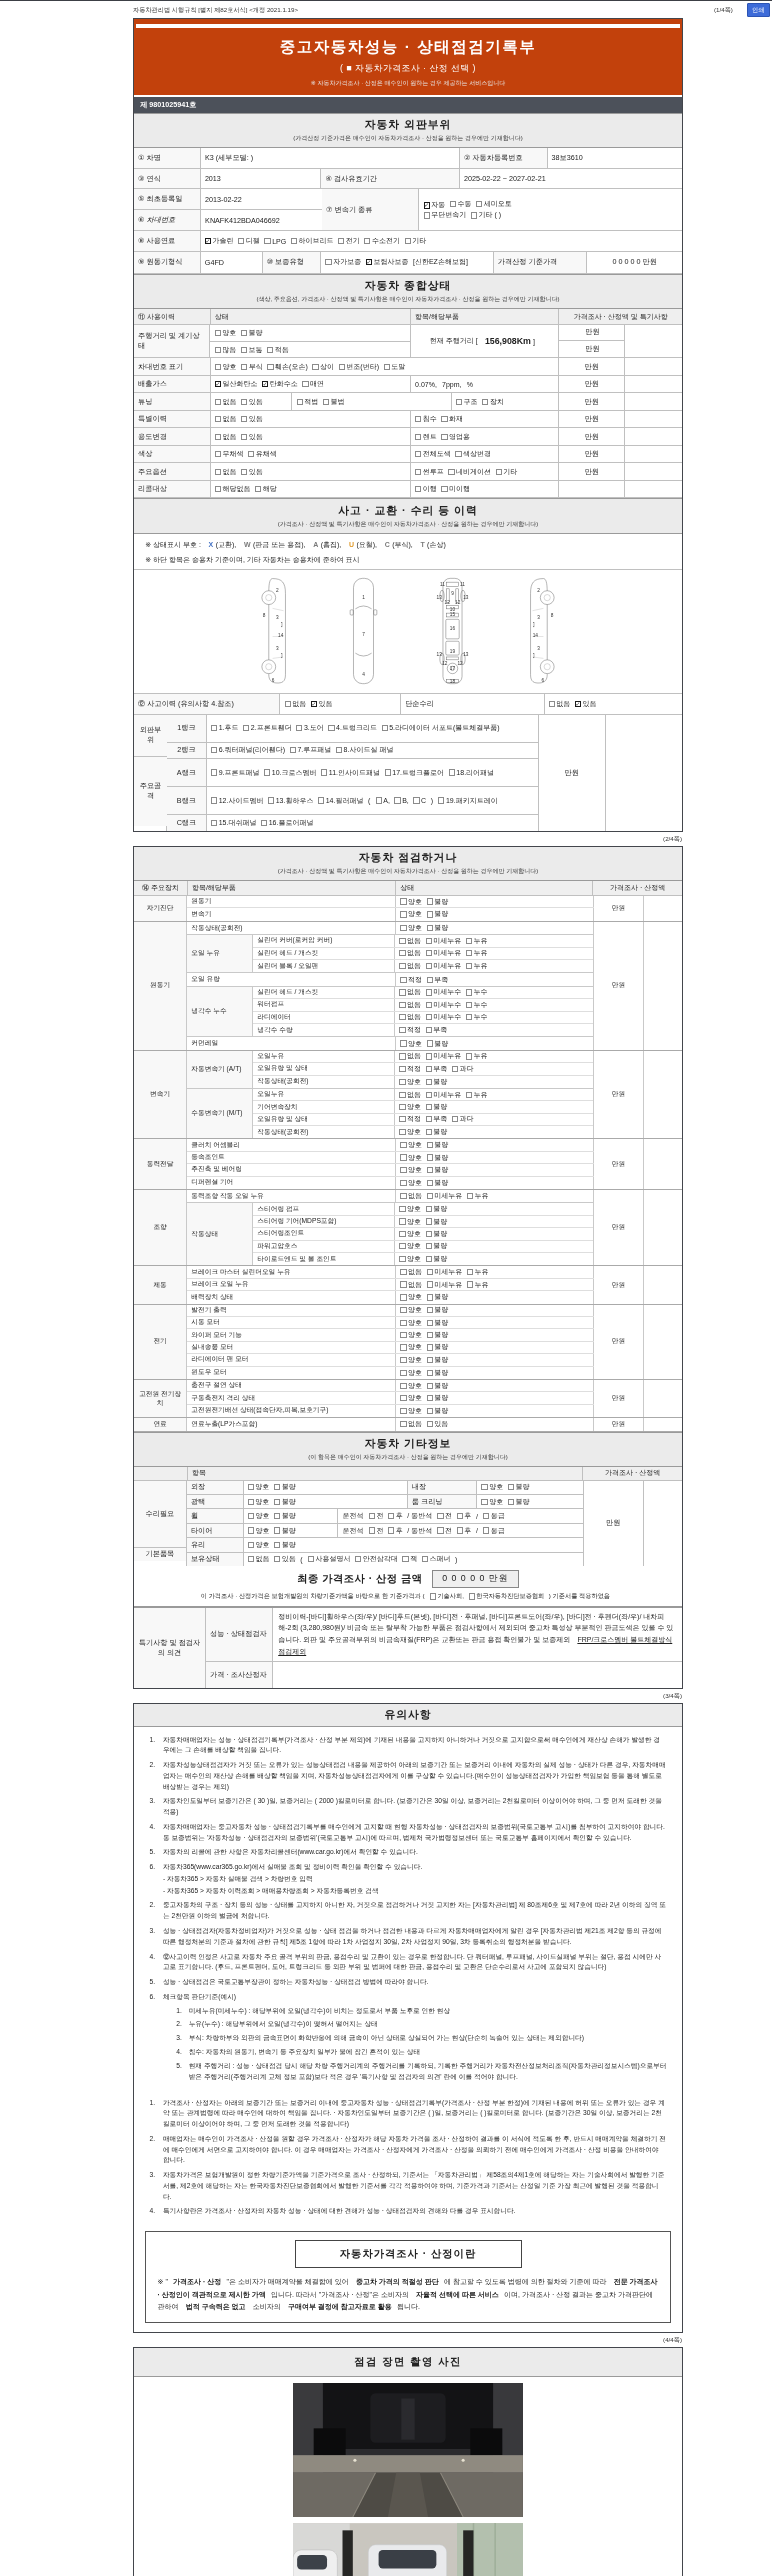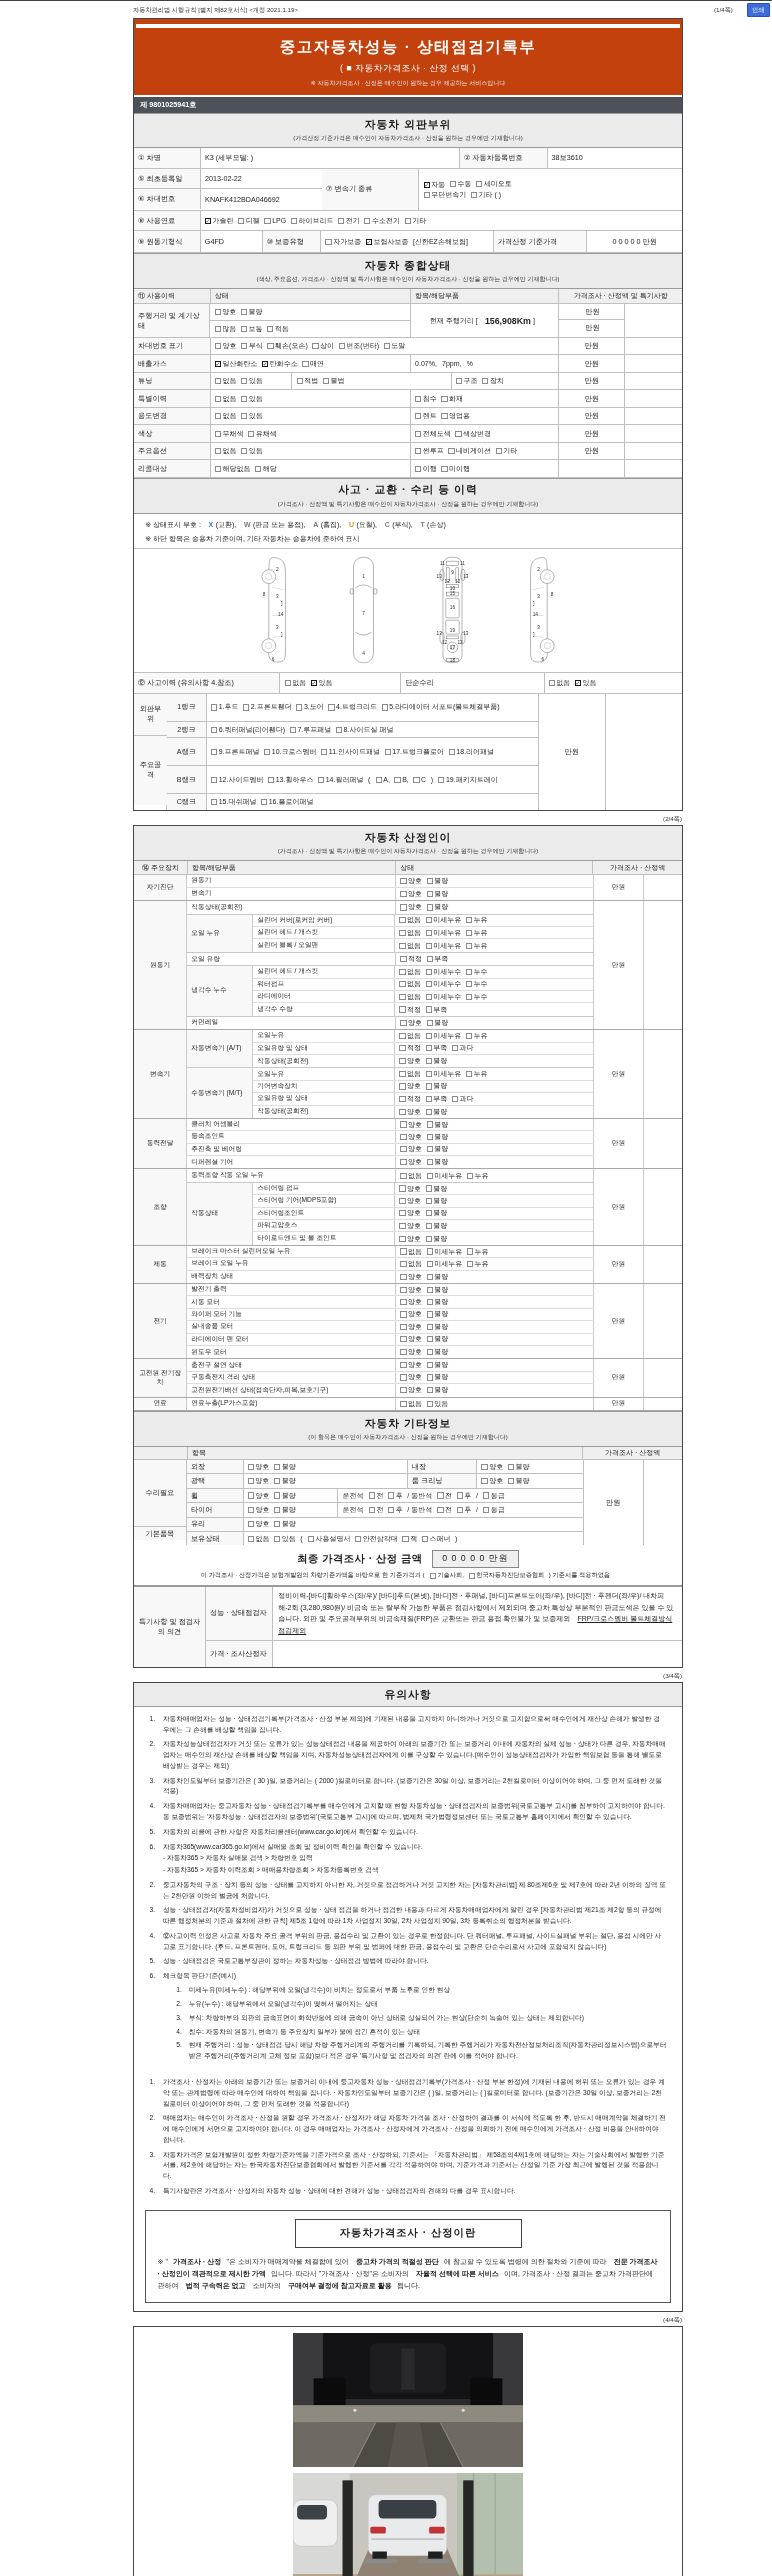--- a/index.html
+++ b/index.html
@@ -107,28 +107,34 @@
       <div class="bt">자동차 외판부위</div>
       <div class="bs">(가격산정 기준가격은 매수인이 자동차가격조사 · 산정을 원하는 경우에만 기재합니다)</div>
     </div>
     <div id="basic-rows">
         <div class="row" style="min-height: 20.6px;">
           <div class="cell lab" style="width: 67px;">① 차명</div>
           <div class="cell " style="width: 260px;">K3 (세부모델: )</div>
           <div class="cell lab" style="width: 88px;">② 자동차등록번호</div>
           <div class="cell " style="width: 135px;">38보3610</div>
         </div>
+        <div class="row" style="min-height: 20.6px;">
+          <div class="cell lab" style="width: 67px;">③ 연식</div>
+          <div class="cell " style="width: 121px;">2013</div>
+          <div class="cell lab" style="width: 139px;">④ 검사유효기간</div>
+          <div class="cell " style="width: 223px;">2025-02-22 ~ 2027-02-21</div>
+        </div>
         <div class="row" style="min-height: 41px;">
           <div class="vcol" style="width: 188px;">
             <div class="row" style="border-bottom: 0.5px solid rgb(192, 192, 192); min-height: 20.6px;">
               <div class="cell lab" style="width: 67px;">⑤ 최초등록일</div>
               <div class="cell " style="width: 121px;">2013-02-22</div>
             </div>
             <div class="row" style="border: none; min-height: 20px;">
-              <div class="cell lab" style="width: 67px;">⑥ 차대번호</div>
+              <div class="cell lab" style="width: 67px; font-style: italic;">⑥ 차대번호</div>
               <div class="cell " style="width: 121px;">KNAFK412BDA046692</div>
             </div>
           </div>
           <div class="cell lab" style="width: 98px; min-height: 41px;">⑦ 변속기 종류</div>
           <div class="cell" style="width: 264px;">
             <div>
               <div><span class="cb">
                   <span class="cbx on">✓</span>
                   <span class="cbl">자동</span>
                 </span><span class="cb">
@@ -720,21 +726,21 @@
           </div>
           <div class="cell c" style="width: 67px; min-height: 111px;">만원</div>
           <div class="cell " style="width: 77px; border-right: none;"></div>
         </div>
       </div>
   </div>
   <div class="pg-mark">(2/4쪽)</div>
 
   <div class="box">
     <div class="band">
-      <div class="bt">자동차 산정인이</div>
+      <div class="bt">자동차 점검하거나</div>
       <div class="bs">(가격조사 · 산정액 및 특기사항은 매수인이 자동차가격조사 · 산정을 원하는 경우에만 기재합니다)</div>
     </div>
     <div id="detail-table">
         <div class="row" style="min-height: 14.4px;">
           <div class="cell colhead c" style="width: 54px;">⑭ 주요장치</div>
           <div class="cell colhead" style="width: 209px;">항목/해당부품</div>
           <div class="cell colhead" style="width: 198px;">상태</div>
           <div class="cell colhead c" style="width: 89px;">가격조사 · 산정액</div>
         </div>
         <div class="dgroup">
@@ -1779,20 +1785,21 @@
         </div>
       </div>
     <div class="pbox">
       <div class="ptitle">자동차가격조사 · 산정이란</div>
       <div class="ptext" id="pricing-text"><span class="txt">※ "</span><span class="txt bold">가격조사 · 산정</span><span class="txt">"은 소비자가 매매계약을 체결함에 있어 </span><span class="txt bold">중고차 가격의 적절성 판단</span><span class="txt">에 참고할 수 있도록 법령에 의한 절차와 기준에 따라 </span><span class="txt bold">전문 가격조사 · 산정인이 객관적으로 제시한 가액</span><span class="txt">입니다. 따라서 "가격조사 · 산정"은 소비자의 </span><span class="txt bold">자율적 선택에 따른 서비스</span><span class="txt">이며, 가격조사 · 산정 결과는 중고차 가격판단에 관하여 </span><span class="txt bold">법적 구속력은 없고</span><span class="txt"> 소비자의 </span><span class="txt bold">구매여부 결정에 참고자료로 활용</span><span class="txt">됩니다.</span></div>
     </div>
   </div>
   <div class="pg-mark">(4/4쪽)</div>
 
   <div class="box">
+    <div class="photoband">점검 장면 촬영 사진</div>
     <div class="photowrap">
 
       <svg width="230" height="134" viewBox="0 0 446 260">
         <rect width="446" height="260" fill="#2b2b2e"></rect>
         <rect x="0" y="0" width="58" height="260" fill="#3a3a3d"></rect>
         <rect x="388" y="0" width="58" height="260" fill="#39393c"></rect>
         <rect x="58" y="0" width="330" height="128" fill="#131315"></rect>
         <rect x="40" y="88" width="62" height="52" fill="#0b0b0c"></rect>
         <rect x="344" y="88" width="62" height="52" fill="#0b0b0c"></rect>
         <rect x="150" y="20" width="146" height="96" rx="10" fill="#1d1d20"></rect>

